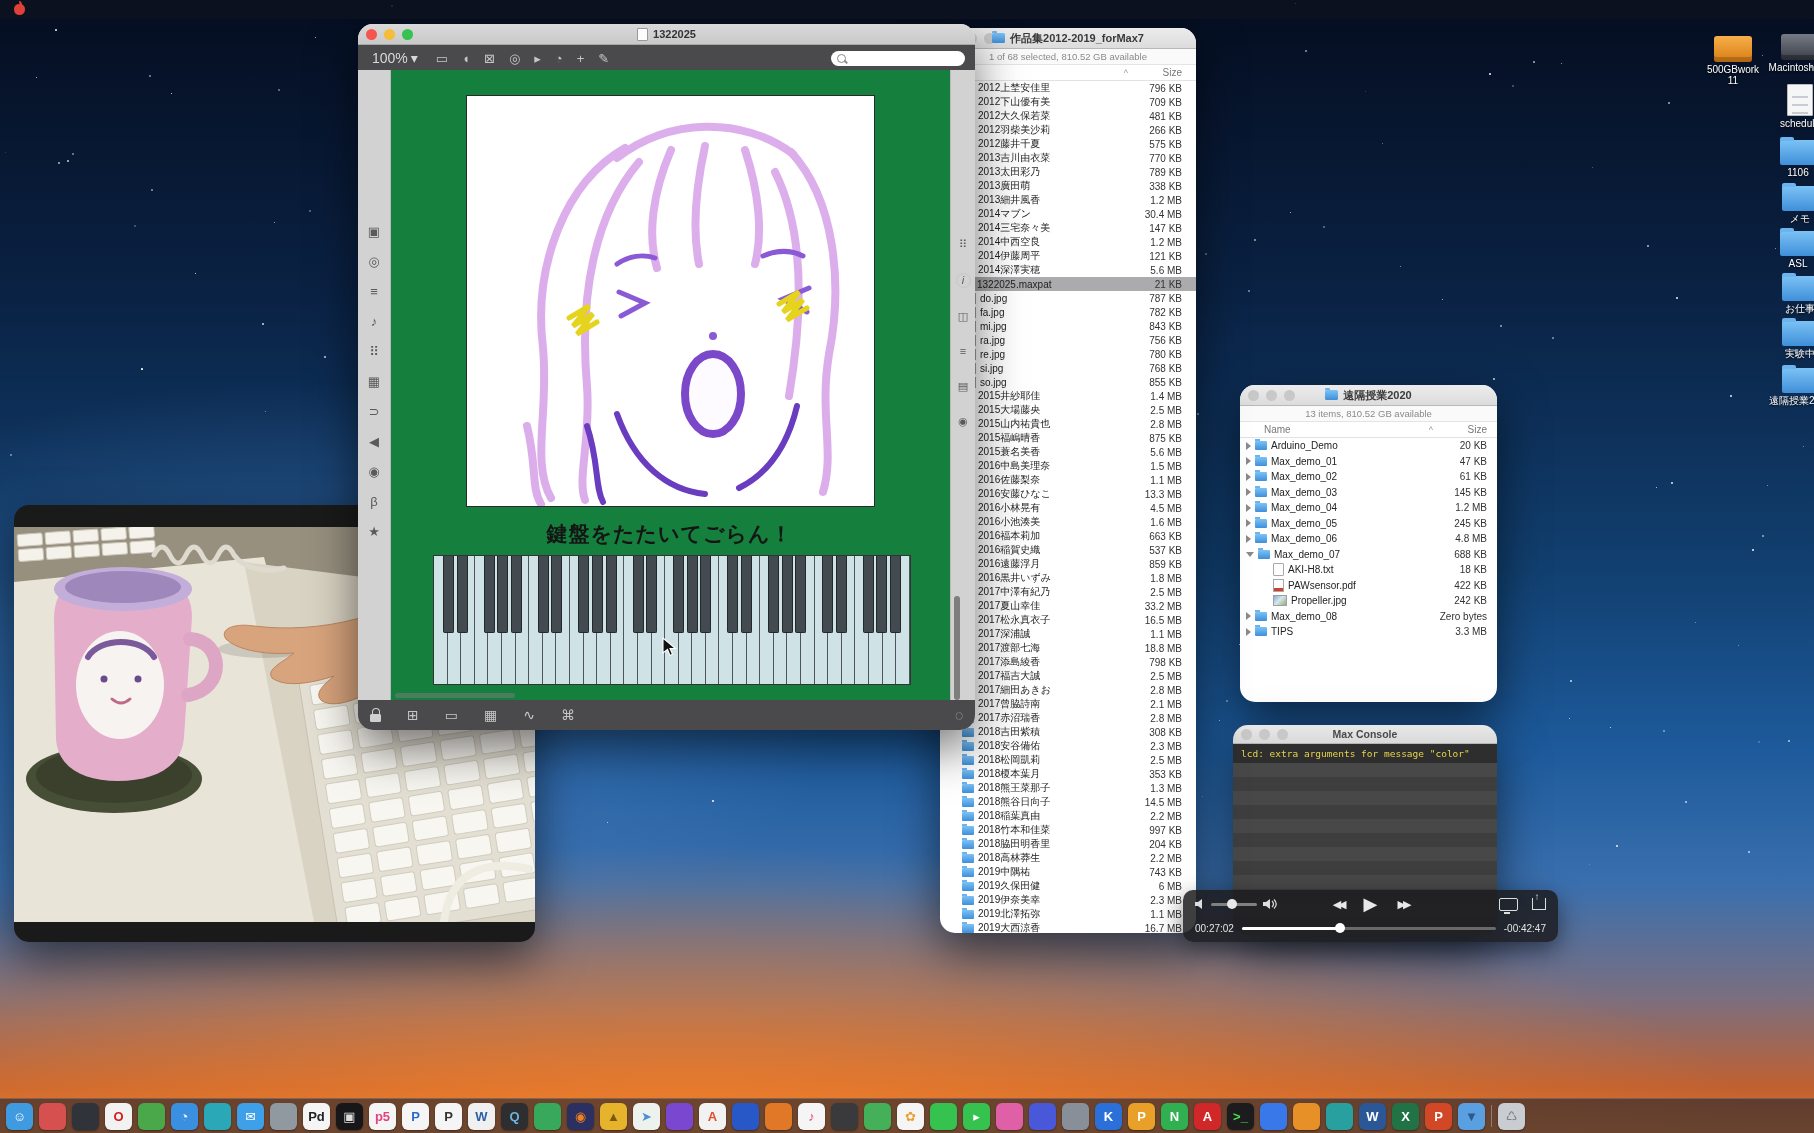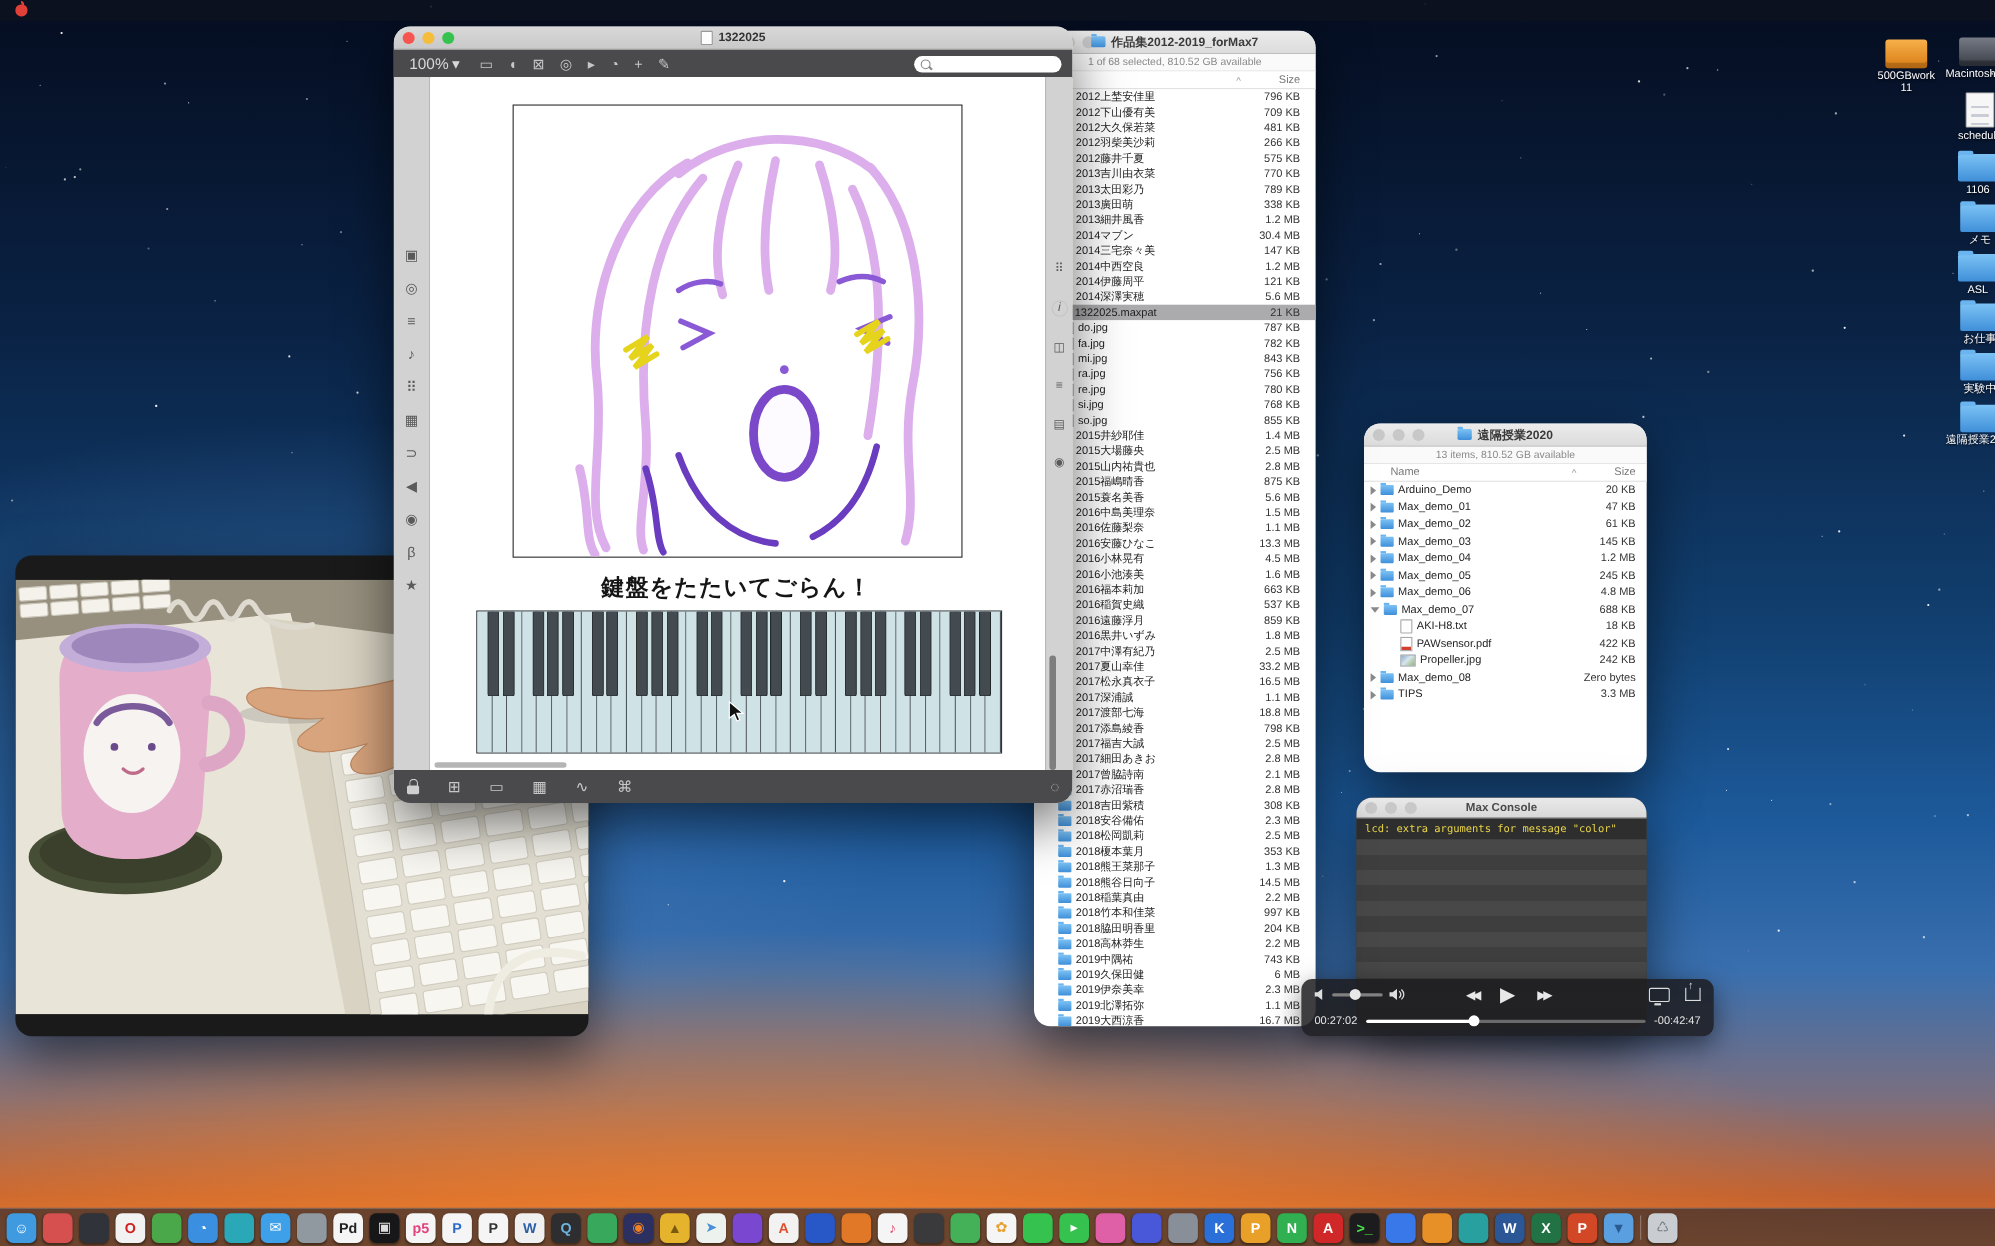--- a/index.html
+++ b/index.html
@@ -43,21 +43,21 @@
   .tbi{color:#c6c6c6;font-size:13px;line-height:13px;cursor:default}
   .tbi.circled{width:13px;height:13px;border:1.2px solid #c6c6c6;border-radius:50%;font-size:9px;display:inline-flex;align-items:center;justify-content:center;font-style:italic}
   #psearch{margin-left:auto;width:122px;height:15px;background:#fff;border-radius:8px;display:flex;align-items:center;padding:0 6px;gap:4px}
   .mag{width:7px;height:7px;border:1.5px solid #8a8a8a;border-radius:50%;position:relative}
   .mag::after{content:"";position:absolute;left:6px;top:6px;width:4px;height:1.5px;background:#8a8a8a;transform:rotate(45deg)}
   #pmain{position:absolute;top:46px;bottom:30px;left:0;right:0;display:flex}
   #lrail{width:32px;background:#d2d2d2;border-right:1px solid #b8b8b8;display:flex;flex-direction:column;align-items:center;padding-top:155px;gap:17px}
   #lrail .tbi{color:#5a5a5a}
   #rrail{width:24px;background:#d2d2d2;border-left:1px solid #b8b8b8;display:flex;flex-direction:column;align-items:center;padding-top:168px;gap:22px;position:relative}
   #rrail .tbi{color:#5a5a5a;font-size:11px}
-  #canvas{flex:1;position:relative;background:#ffffff}
+  #canvas{flex:1;position:relative;background:#15803d}
   #lcd{position:absolute;left:75px;top:25px;width:407px;height:410px;background:#fff;border:1px solid #2a2a2a}
   #comment{position:absolute;left:75px;top:450px;width:407px;text-align:center;font-size:21px;font-weight:600;color:#151515;letter-spacing:1px}
   #kslider{position:absolute;left:42px;top:485px;width:476px;height:128px;border:1px solid #333;background:#cfe2e6;display:flex}
   .wkey{flex:1;border-right:1px solid #4e565a;background:#cfe2e6}
   .wkey:last-child{border-right:none}
   .bkey{position:absolute;top:0;width:9px;height:76px;background:#434b50;border:1px solid #23282b;border-top:none;border-radius:0 0 2px 2px}
   #vthumb{position:absolute;left:3px;top:526px;width:6px;height:104px;background:rgba(70,70,70,.6);border-radius:3px}
   #hthumb{position:absolute;left:4px;bottom:2px;width:120px;height:5px;background:rgba(120,120,120,.55);border-radius:3px}
   #pbottom{position:absolute;bottom:0;left:0;right:0;height:30px;background:#4a4a4c;display:flex;align-items:center;gap:26px;padding:0 12px}
   #pbottom .tbi{font-size:14px}

